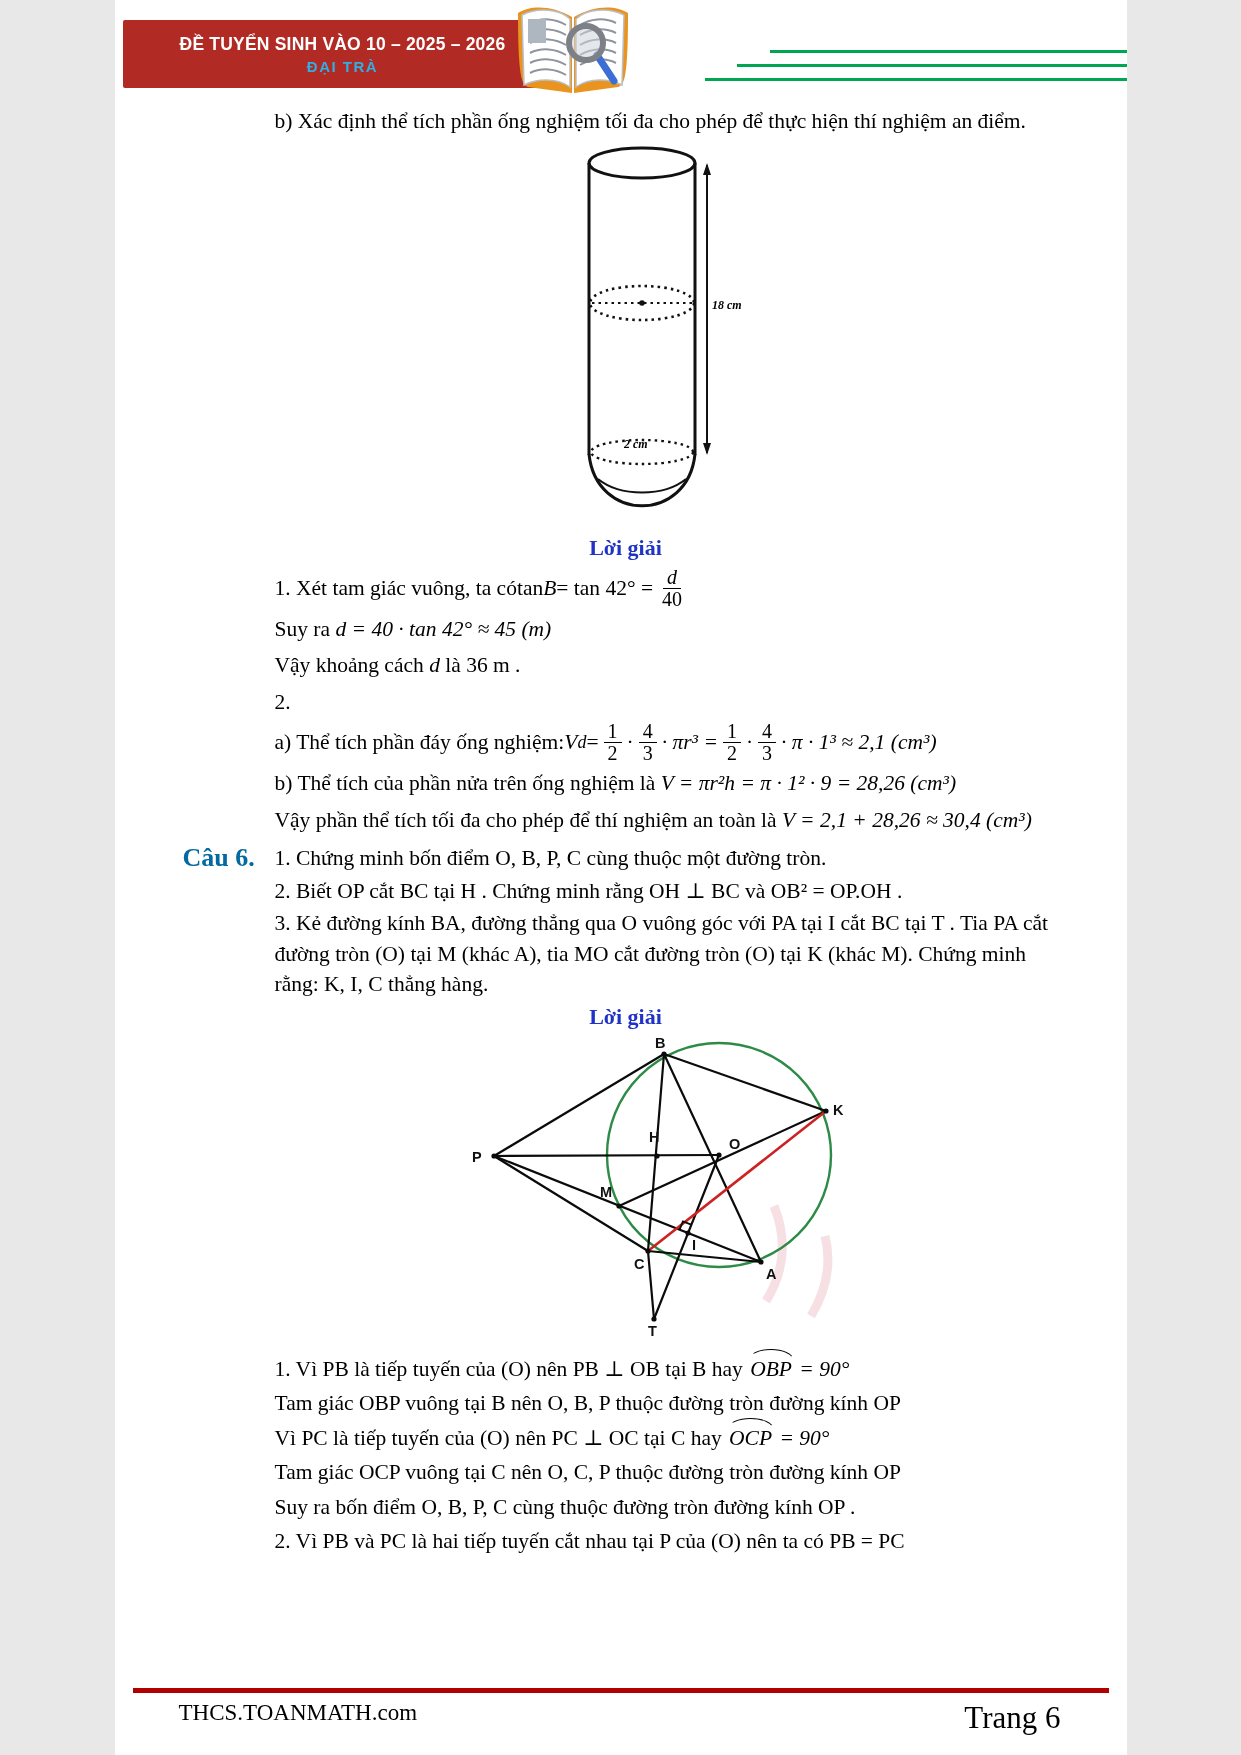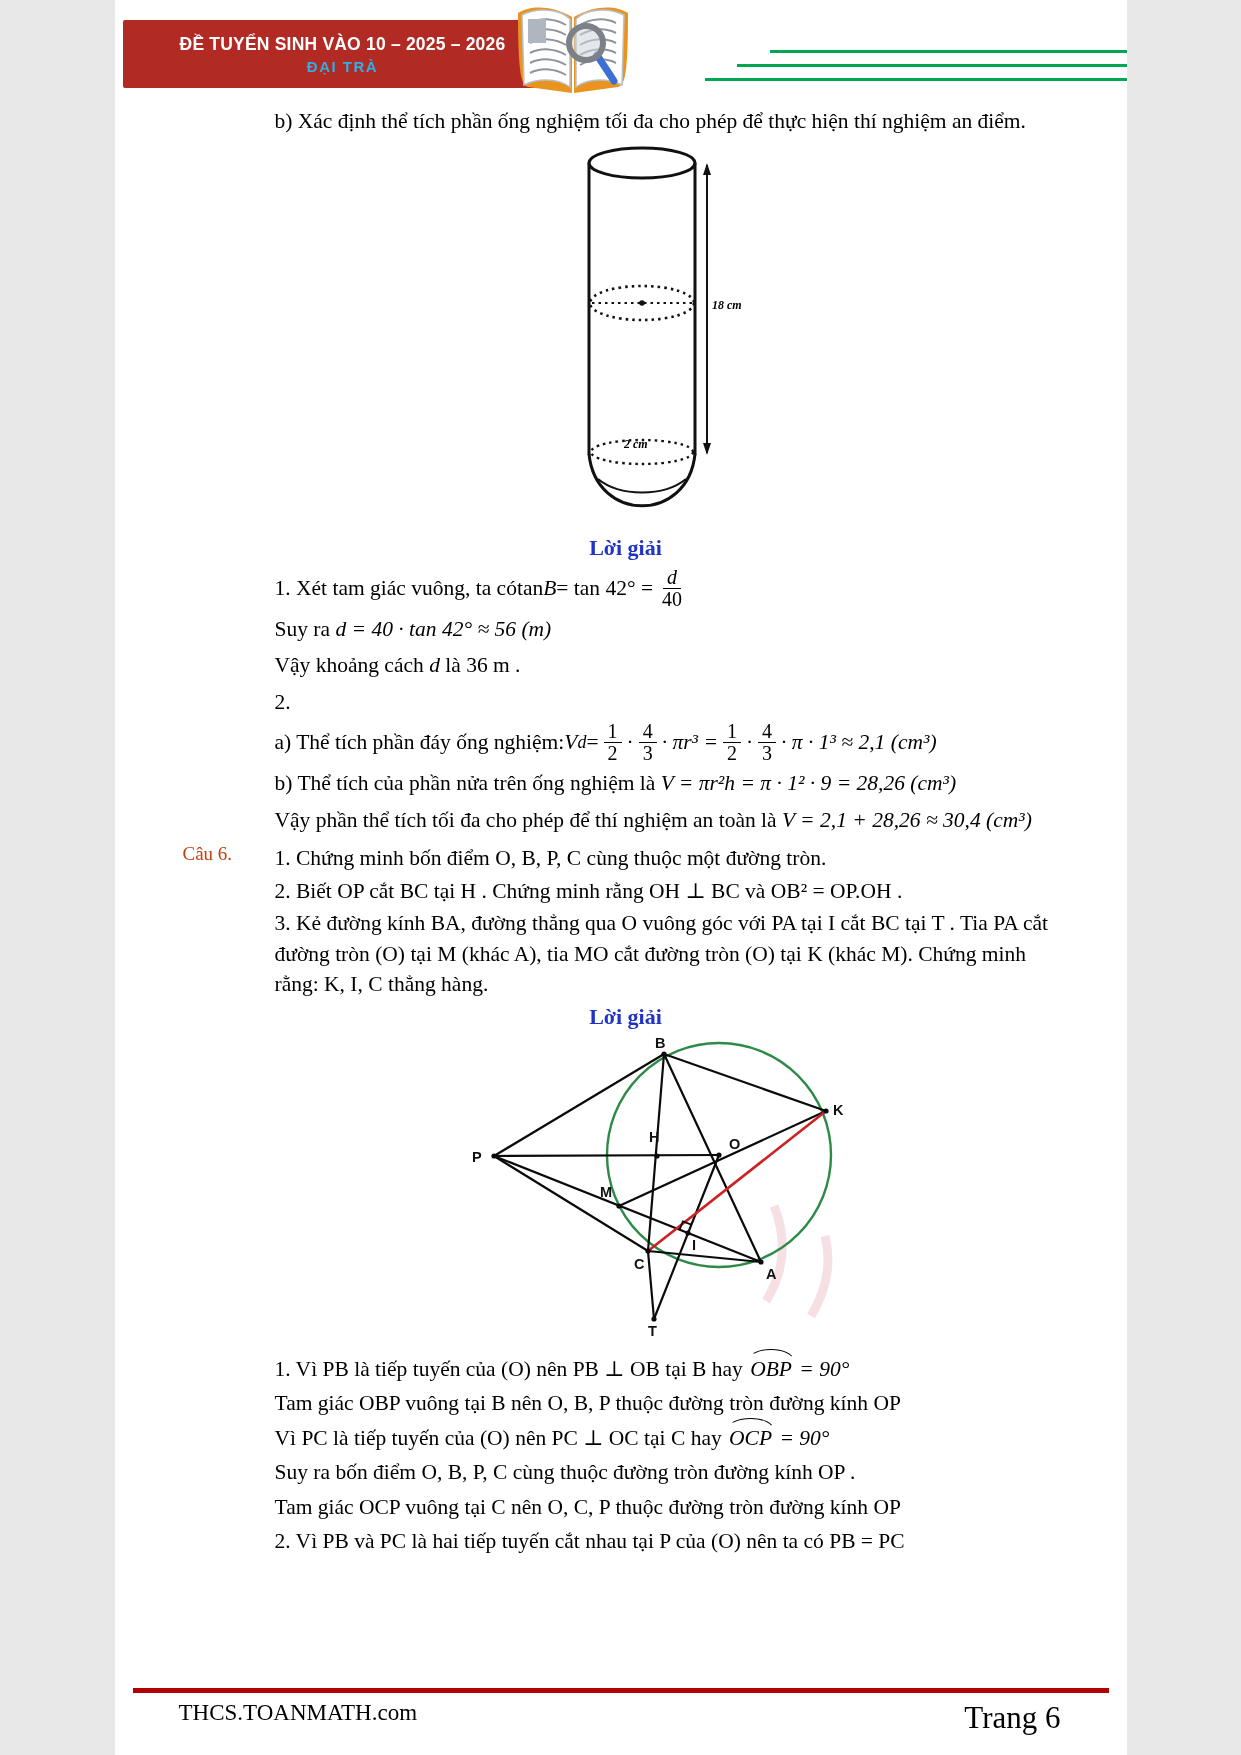--- a/index.html
+++ b/index.html
@@ -28,21 +28,21 @@
   .frac .fden{padding:0 4px;}
   .overarc{position:relative;font-style:italic;padding:0 2px;display:inline-block;}
   .overarc::before{content:"";position:absolute;left:1px;right:1px;top:-5px;height:8px;
                    border:1.6px solid transparent;border-top-color:#000;
                    border-radius:50% 50% 0 0 / 100% 100% 0 0;}
 
   .fig-cyl{display:flex;justify-content:center;transform:translateX(-17px);margin:2px 0 0 0;}
   .fig-geo{display:flex;justify-content:center;transform:translateX(-25px);margin:0;}
 
   .cau6{position:relative;margin-top:8px;}
-  .caulabel{position:absolute;left:-92px;top:0;color:#c2410c;font-weight:normal;font-size:19px;}
+  .caulabel{position:absolute;left:-92px;top:0;color:#0369a1;font-weight:bold;font-size:26px;}
 
   .mb2{margin-bottom:2px;} .mb4{margin-bottom:4px;} .mb6{margin-bottom:6px;} .mb8{margin-bottom:8px;}
 
   
   .footer-rule{position:absolute;left:18px;right:18px;top:1688px;height:4.5px;background:#B00000;}
   .footer-site{position:absolute;left:64px;top:1700px;font-size:23px;}
   .footer-page{position:absolute;right:66px;top:1700px;font-size:31px;}
 </style>
 </head>
 <body>
@@ -112,21 +112,21 @@
       <span>1. Xét tam giác vuông, ta có </span>
       <span>tan </span>
       <span class="m">B</span>
       <span> = tan 42° = </span>
       <span class="frac">
         <span class="fnum m">d</span>
         <span class="fden">40</span>
       </span>
     </div>
 
-    <p class="body mb6"><span>Suy ra </span><span class="m">d</span><span class="m"> = 40 · tan 42° ≈ 56 (m)</span></p>
+    <p class="body mb6"><span>Suy ra </span><span class="m">d</span><span class="m"> = 40 · tan 42° ≈ 45 (m)</span></p>
 
     <p class="body mb6"><span>Vậy khoảng cách </span><span class="m">d</span><span> là 36 m .</span></p>
 
     <p class="body mb4">2.</p>
 
     <div class="mathline mb4">
       <span>a) Thể tích phần đáy ống nghiệm: </span>
       <span class="m">V</span>
         <sub class="m">d</sub>
       <span> = </span>
@@ -213,22 +213,22 @@
         </g>
       </svg>
     </div>
 
     <p class="body mb4" style="margin-top:6px;"><span>1. Vì PB là tiếp tuyến của (O) nên PB ⊥ OB tại B hay </span><span class="overarc">OBP</span><span class="m"> = 90°</span></p>
 
     <p class="body mb4">Tam giác OBP vuông tại B nên O, B, P thuộc đường tròn đường kính OP</p>
 
     <p class="body mb4"><span>Vì PC là tiếp tuyến của (O) nên PC ⊥ OC tại C hay </span><span class="overarc">OCP</span><span class="m"> = 90°</span></p>
 
+    <p class="body mb4">Tam giác OCP vuông tại C nên O, C, P thuộc đường tròn đường kính OP</p>
     <p class="body mb4">Suy ra bốn điểm O, B, P, C cùng thuộc đường tròn đường kính OP .</p>
-    <p class="body mb4">Tam giác OCP vuông tại C nên O, C, P thuộc đường tròn đường kính OP</p>
     <p class="body mb4">2. Vì PB và PC là hai tiếp tuyến cắt nhau tại P của (O) nên ta có PB = PC</p>
 
   </main>
 
   <div class="footer-rule"></div>
   <div class="footer-site">THCS.TOANMATH.com</div>
   <div class="footer-page">Trang 6</div>
 
 </div>
 

